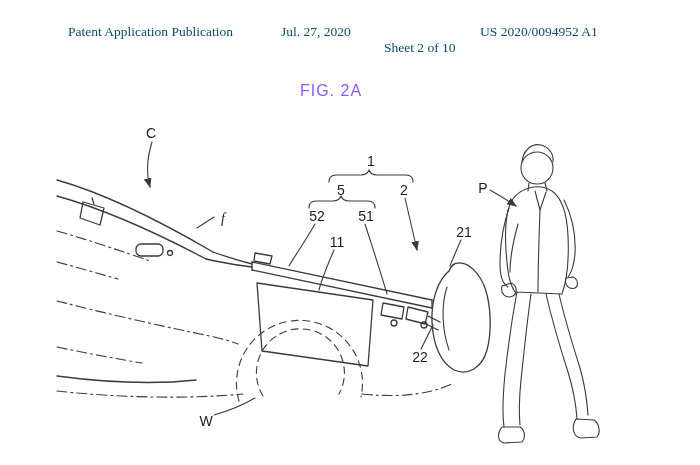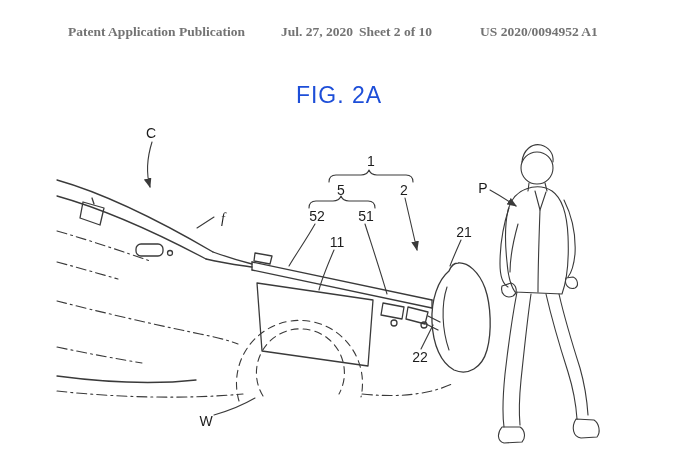--- a/index.html
+++ b/index.html
@@ -1,21 +1,21 @@
 <!DOCTYPE html>
 <html><head>
 <meta charset="utf-8">
 <style>
   html,body{margin:0;padding:0;background:#fff;}
   .page{position:relative;width:700px;height:465px;background:#fff;overflow:hidden;
         font-family:"Liberation Serif",serif;}
-  .hdr span{position:absolute;top:24px;font-weight:bold;font-size:13.5px;color:#737373;white-space:nowrap;}
-  .h-pub{left:68px;} .h-date{left:281px;} .h-sheet{left:359px;} .h-num{left:480px;}
-  .fig-title{position:absolute;top:82px;left:8px;width:662px;text-align:center;
-             font-family:"Liberation Sans",sans-serif;font-size:23px;letter-spacing:1px;color:#1d4ed8;}
+  .hdr span{position:absolute;top:24px;font-weight:normal;font-size:13.5px;color:#0c4a6e;white-space:nowrap;}
+  .h-pub{left:68px;} .h-date{left:281px;} .h-sheet{left:384px;margin-top:16px;} .h-num{left:480px;}
+  .fig-title{position:absolute;top:82px;left:0;width:662px;text-align:center;
+             font-family:"Liberation Sans",sans-serif;font-size:16px;letter-spacing:1px;color:#8b5cf6;}
   svg.drawing{position:absolute;left:0;top:0;}
   .ink{stroke:#3a3a3a;fill:none;stroke-width:1.3;stroke-linecap:round;stroke-linejoin:round;}
   .thin{stroke-width:1.1;}
   .dashdot{stroke-dasharray:10 4 2 4;}
   .dashed{stroke-dasharray:7 5;}
   .lbl{font-family:"Liberation Sans",sans-serif;font-size:14px;fill:#1c1c1c;stroke:none;}
   .lbl-i{font-family:"Liberation Serif",serif;font-style:italic;font-size:14px;}
 </style>
 </head>
 <body>

